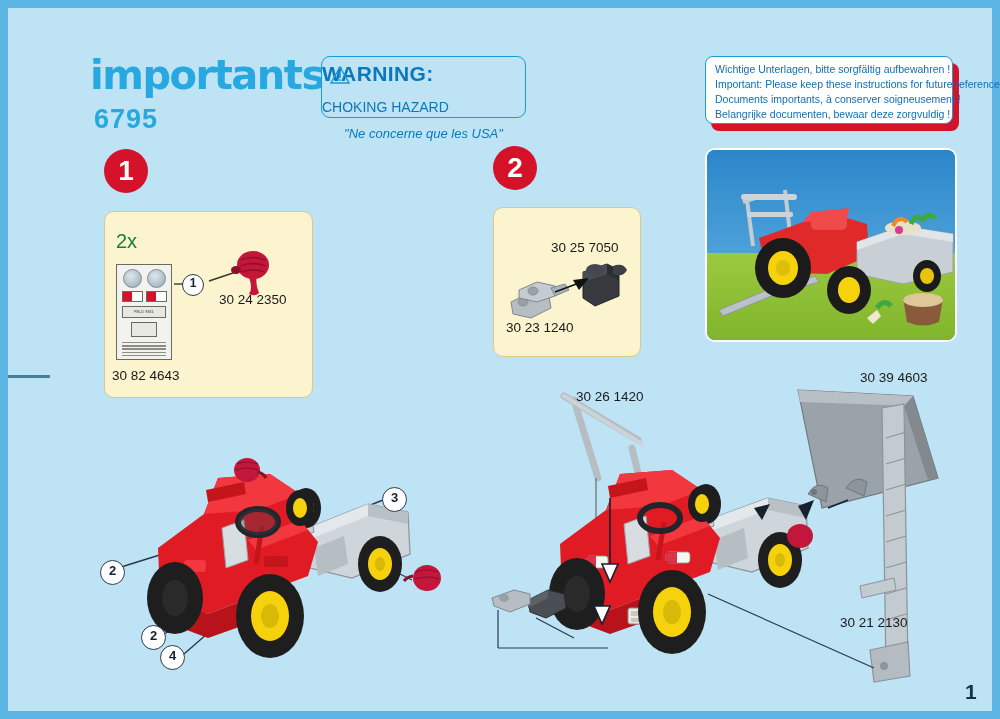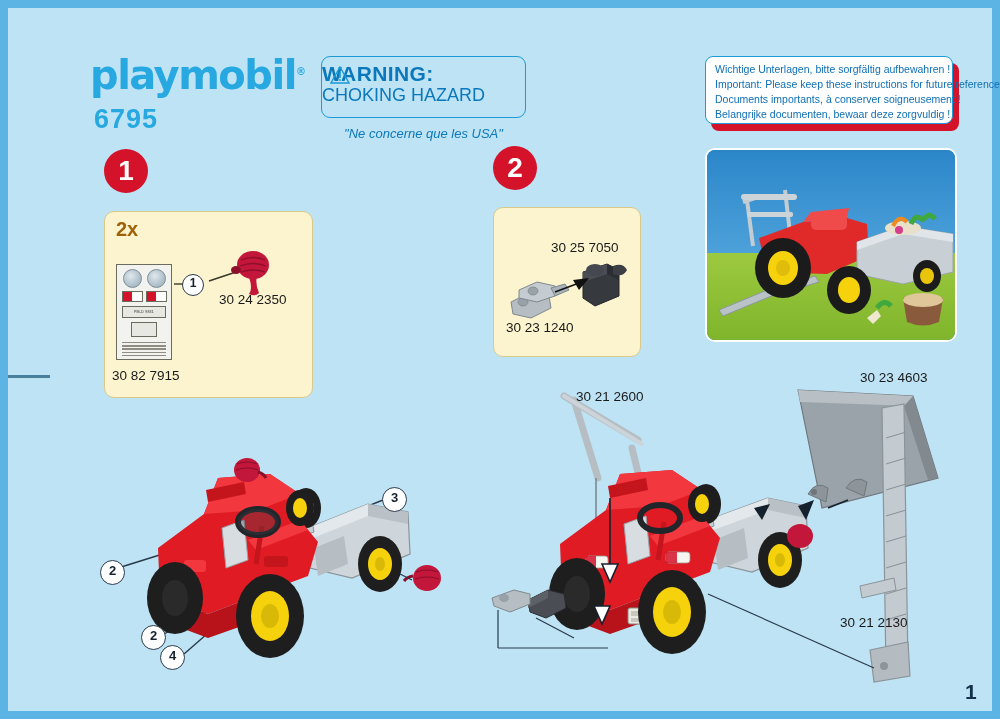--- a/index.html
+++ b/index.html
@@ -26,21 +26,21 @@
     position:absolute;left:86px;top:96px;
     font-size:27px;font-weight:bold;color:#27a8e0;
     letter-spacing:1px;
   }
   .warnbox{
     position:absolute;left:313px;top:48px;width:205px;height:62px;
     border:1.6px solid #1b9bd8;border-radius:9px;background:#bde3f5;
     color:#0b78bb;text-align:left;box-sizing:border-box;
   }
   .warn-title{font-size:21px;font-weight:bold;letter-spacing:.4px;line-height:1;margin-top:6px;}
-  .warn-sub{font-size:18px;letter-spacing:0px;line-height:1.2;margin-top:1px;}
+  .warn-sub{font-size:14px;letter-spacing:0px;line-height:1.2;margin-top:15px;}
   .warn-small{font-size:11px;line-height:1.15;margin-top:1px;padding:0 3px;}
   .warn-tri{position:absolute;left:8px;top:9px;}
   .warn-fr{
     position:absolute;left:313px;top:118px;width:205px;text-align:center;
     font-size:13px;color:#0b78bb;font-style:italic;
   }
   
   .keepshadow{
     position:absolute;left:703px;top:55px;width:248px;height:68px;
     background:#d4122a;border-radius:8px;
@@ -67,21 +67,21 @@
     position:absolute;width:44px;height:44px;border-radius:50%;
     background:#d4122a;color:#fff;font-size:28px;font-weight:bold;
     text-align:center;line-height:44px;
   }
   
   .ybox{
     position:absolute;background:#fbf4ce;border:1.3px solid #d9c98a;border-radius:10px;
   }
   #ybox1{left:96px;top:203px;width:207px;height:185px;}
   #ybox2{left:485px;top:199px;width:146px;height:148px;}
-  .twox{position:absolute;left:108px;top:210px;font-size:20px;font-weight:bold;color:#a16207;}
+  .twox{position:absolute;left:108px;top:222px;font-size:20px;font-weight:normal;color:#15803d;}
   .pnum{position:absolute;font-size:13.5px;color:#1a1a1a;white-space:nowrap;}
 
   
   .stickersheet{
     position:absolute;left:108px;top:256px;width:56px;height:96px;
     background:#f2f2ee;border:1.4px solid #6b6b5e;box-sizing:border-box;padding:4px 3px;
   }
   .st-row{display:flex;justify-content:space-around;align-items:center;}
   .st-circ{width:17px;height:17px;border-radius:50%;
     background:radial-gradient(circle at 40% 35%,#dfe7ec,#93a9b6);border:1px solid #7d8d98;}
@@ -109,21 +109,21 @@
     position:absolute;left:957px;top:672px;font-size:21px;font-weight:bold;color:#16314a;
   }
 </style>
 </head>
 <body>
 
 <div class="sheet">
 
   <div class="fold-tick"></div>
 
-  <div class="logo"><span>playmobil</span><sup>®</sup></div>
+  <div class="logo"><span>importants</span><sup>®</sup></div>
   <div class="setnum">6795</div>
 
   <div class="warnbox">
     <svg class="warn-tri" width="20" height="18" viewBox="0 0 20 18">
       <path d="M10 1 L19 17 L1 17 Z" fill="none" stroke="#1b9bd8" stroke-width="1.4"></path>
       <rect x="9.2" y="6" width="1.6" height="6" fill="#1b9bd8"></rect>
       <rect x="9.2" y="13.2" width="1.6" height="1.7" fill="#1b9bd8"></rect>
     </svg>
     <div class="warn-title">WARNING:</div>
     <div class="warn-sub">CHOKING HAZARD</div>
@@ -197,21 +197,21 @@
       </div>
     <div class="st-lbl2"></div>
     <div class="st-text">
       <i></i>
         <i></i>
         <i></i>
         <i></i>
         <i></i>
     </div>
   </div>
-  <div class="pnum" style="left:104px;top:360px">30 82 7915</div>
+  <div class="pnum" style="left:104px;top:360px">30 82 4643</div>
 
   <svg class="layer">
     <line x1="166" y1="276" x2="183" y2="276" stroke="#3a3a2a" stroke-width="1.4"></line>
     <line x1="201" y1="273" x2="228" y2="264" stroke="#3a3a2a" stroke-width="1.4"></line>
   </svg>
   <div class="callout sm" style="left:174px;top:266px">1</div>
 
   <svg width="54" height="48" viewBox="0 0 54 48" style="position:absolute;left:219px;top:240px">
     <ellipse cx="26" cy="17" rx="16" ry="14" fill="#c2163a"></ellipse>
     <path d="M14 12 q12 -5 24 0 M13 18 q13 -5 26 0 M14 24 q12 -4 24 0" stroke="#8d0f2a" stroke-width="1.3" fill="none"></path>
@@ -387,18 +387,18 @@
 
       <path d="M602 490 L602 556" stroke="#16212e" stroke-width="1.6"></path>
       <path d="M594 556 L610 556 L602 574 Z" fill="#fff" stroke="#16212e" stroke-width="1.6"></path>
       <path d="M586 598 L602 598 L594 616 Z" fill="#fff" stroke="#16212e" stroke-width="1.6"></path>
       <path d="M806 492 L790 498 L798 512 Z" fill="#16212e"></path>
       <path d="M820 500 L840 492" stroke="#16212e" stroke-width="1.6"></path>
       <path d="M762 496 L746 500 L754 512 Z" fill="#16212e"></path>
     </g>
   </svg>
 
-  <div class="pnum" style="left:568px;top:381px">30 21 2600</div>
-  <div class="pnum" style="left:852px;top:362px">30 23 4603</div>
+  <div class="pnum" style="left:568px;top:381px">30 26 1420</div>
+  <div class="pnum" style="left:852px;top:362px">30 39 4603</div>
   <div class="pnum" style="left:832px;top:607px">30 21 2130</div>
 
   <div class="pagenum">1</div>
 </div>
 
 </body></html>

